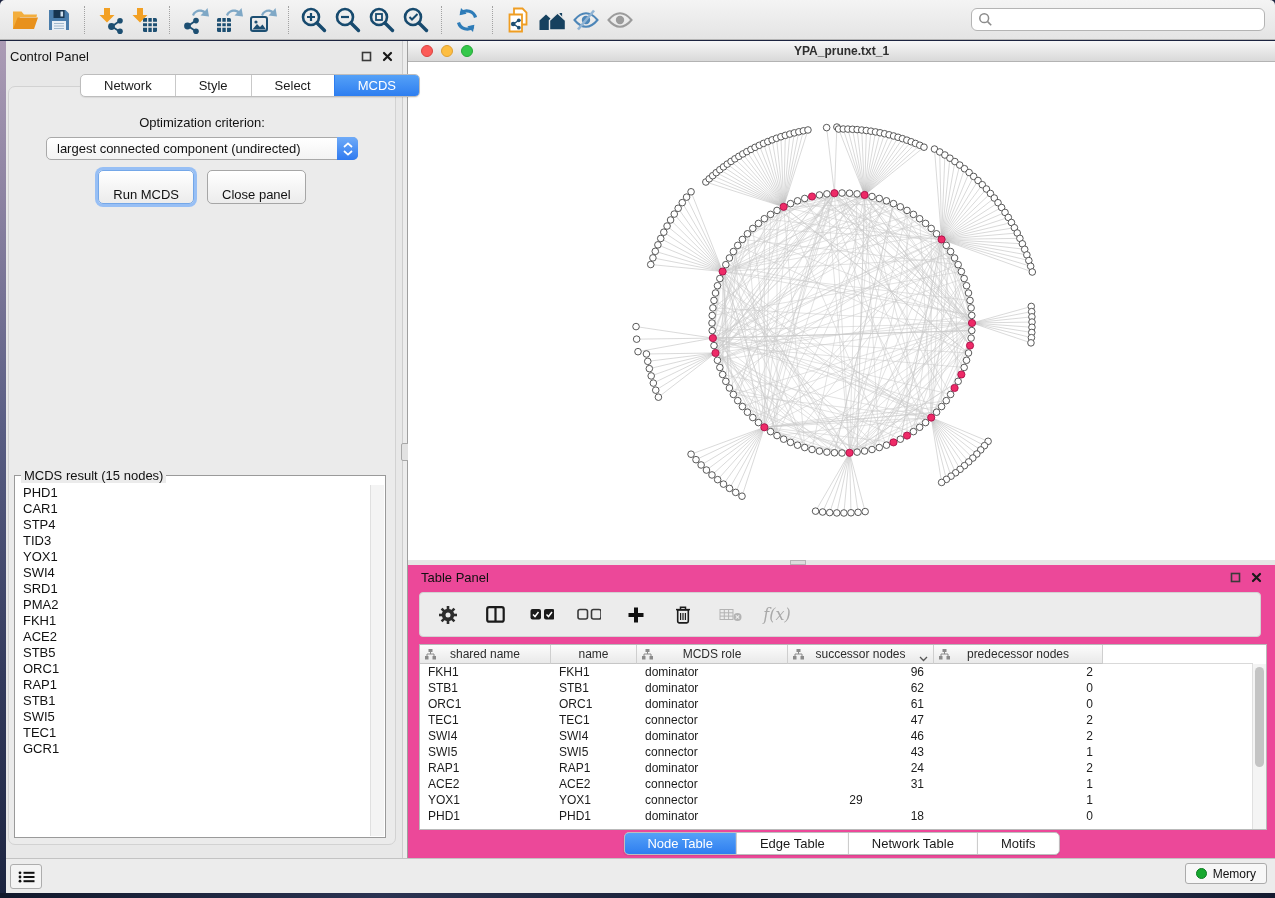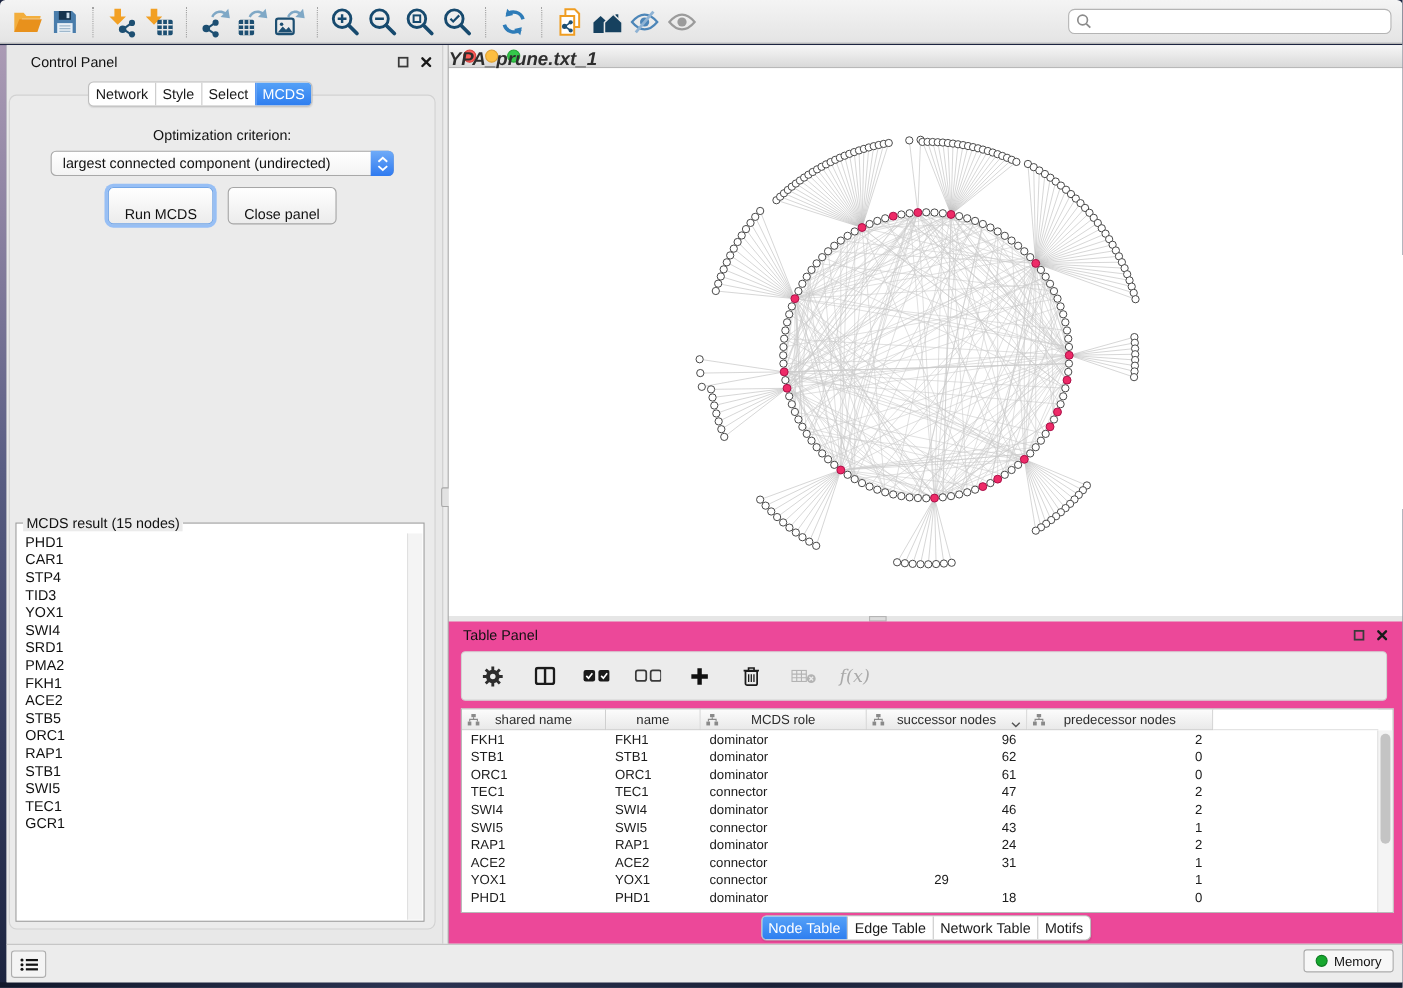--- a/index.html
+++ b/index.html
@@ -16,27 +16,27 @@
     display:flex;align-items:center;padding-left:8px;border-radius:5px 5px 0 0;}
   .tbtn{width:34px;height:34px;display:flex;align-items:center;justify-content:center;flex:0 0 auto;}
   .tsep{width:0;height:28px;border-left:1px dotted #a2a2a2;margin:0 8px;flex:0 0 auto;}
   .search{position:absolute;right:10px;top:8px;width:294px;height:23px;box-sizing:border-box;
     background:#fff;border:1px solid #b4b4b4;border-radius:6px;display:flex;align-items:center;padding:0 6px;}
   .search input{border:none;outline:none;flex:1;font-size:12px;background:transparent;min-width:0;}
   
   .app-main{position:absolute;left:6px;top:41px;width:1269px;height:852px;background:#e8e8e8;}
   
   .cp{position:absolute;left:0;top:0;width:396px;height:817px;background:#e8e8e8;}
-  .panel-title{position:absolute;left:22px;top:8px;font-size:13px;color:#111;}
+  .panel-title{position:absolute;left:4px;top:8px;font-size:13px;color:#111;}
   .panel-ctl{position:absolute;top:9px;width:13px;height:13px;display:flex;align-items:center;justify-content:center;}
   .cp-card{position:absolute;left:2px;top:45px;width:388px;height:759px;box-sizing:border-box;
     background:#ebebeb;border:1px solid #d2d2d2;border-radius:7px;}
   .seg{display:flex;background:#fff;border:1px solid #bdbdbd;border-radius:5px;overflow:hidden;
     font-size:13px;color:#1a1a1a;box-shadow:0 1px 1px rgba(0,0,0,.08);}
-  .seg-item{padding:3px 6px;line-height:15px;border-left:1px solid #c9c9c9;cursor:default;white-space:nowrap;}
+  .seg-item{padding:3px 23px;line-height:15px;border-left:1px solid #c9c9c9;cursor:default;white-space:nowrap;}
   .seg-item:first-child{border-left:none;}
   .seg-item.active{background:linear-gradient(#55a1f7,#2e7ef0);color:#fff;border-left-color:#2e7ef0;}
   #cp-tabs{position:absolute;left:74px;top:33px;z-index:2;}
   .opt-label{margin-top:28px;text-align:center;font-size:13px;color:#111;}
   .dropdown{position:relative;width:312px;height:23px;margin:7px auto 0;box-sizing:border-box;
     background:linear-gradient(#fff,#f3f3f3);border:1px solid #a9a9a9;border-radius:5px;}
   .dd-text{position:absolute;left:10px;top:3px;font-size:13px;color:#111;white-space:nowrap;}
   .dd-stepper{position:absolute;right:-1px;top:-1px;width:21px;height:23px;border-radius:0 5px 5px 0;
     background:linear-gradient(#6fabf8,#2f7af0);display:flex;align-items:center;justify-content:center;}
   .btn-row{display:flex;justify-content:center;gap:13px;margin-top:10px;}
@@ -54,21 +54,21 @@
     border-left:1px solid #cdcdcd;border-right:1px solid #9f9f9f;box-sizing:border-box;}
   .v-split .grip{position:absolute;left:-2px;top:402px;width:8px;height:16px;background:#e2e2e2;
     border:1px solid #a8a8a8;border-radius:2px;}
   .h-split{position:absolute;left:402px;top:519px;right:0;height:5px;background:#e6e6e6;}
   .h-split .grip{position:absolute;left:382px;top:0;width:16px;height:5px;background:#dcdcdc;border:1px solid #b5b5b5;box-sizing:border-box;}
   
   .net-win{position:absolute;left:402px;top:0;right:0;height:519px;}
   .net-titlebar{position:absolute;left:0;top:0;right:0;height:20px;
     background:linear-gradient(#f7f7f7,#d9d9d9);border-bottom:1px solid #b3b3b3;}
   .tl{position:absolute;top:4px;width:12px;height:12px;border-radius:50%;box-sizing:border-box;}
-  .net-title{position:absolute;left:0;right:0;top:3px;text-align:left;font-size:17px;font-weight:bold;color:#2e2e2e;font-style:italic;}
+  .net-title{position:absolute;left:0;right:0;top:3px;text-align:center;font-size:12px;font-weight:bold;color:#2e2e2e;}
   .net-canvas{position:absolute;left:0;top:21px;right:0;bottom:0;background:#fff;}
   .net-canvas svg{position:absolute;left:0;top:0;}
   
   .tp{position:absolute;left:402px;top:524px;right:0;height:293px;background:#ec4899;}
   .tp-toolbar{position:absolute;left:11px;right:14px;top:27px;height:45px;box-sizing:border-box;
     background:#ececec;border:1px solid #d2d2d2;border-radius:4px;display:flex;align-items:center;gap:23px;padding-left:16px;}
   .tp-ic{display:flex;align-items:center;justify-content:center;width:24px;height:24px;}
   .fx{font-family:"DejaVu Serif",serif;font-style:italic;font-size:16px;color:#a9a9a9;}
   .tbl{position:absolute;left:11px;right:8px;top:79px;height:186px;box-sizing:border-box;
     background:#fff;border:1px solid #b9b9b9;overflow:hidden;}

